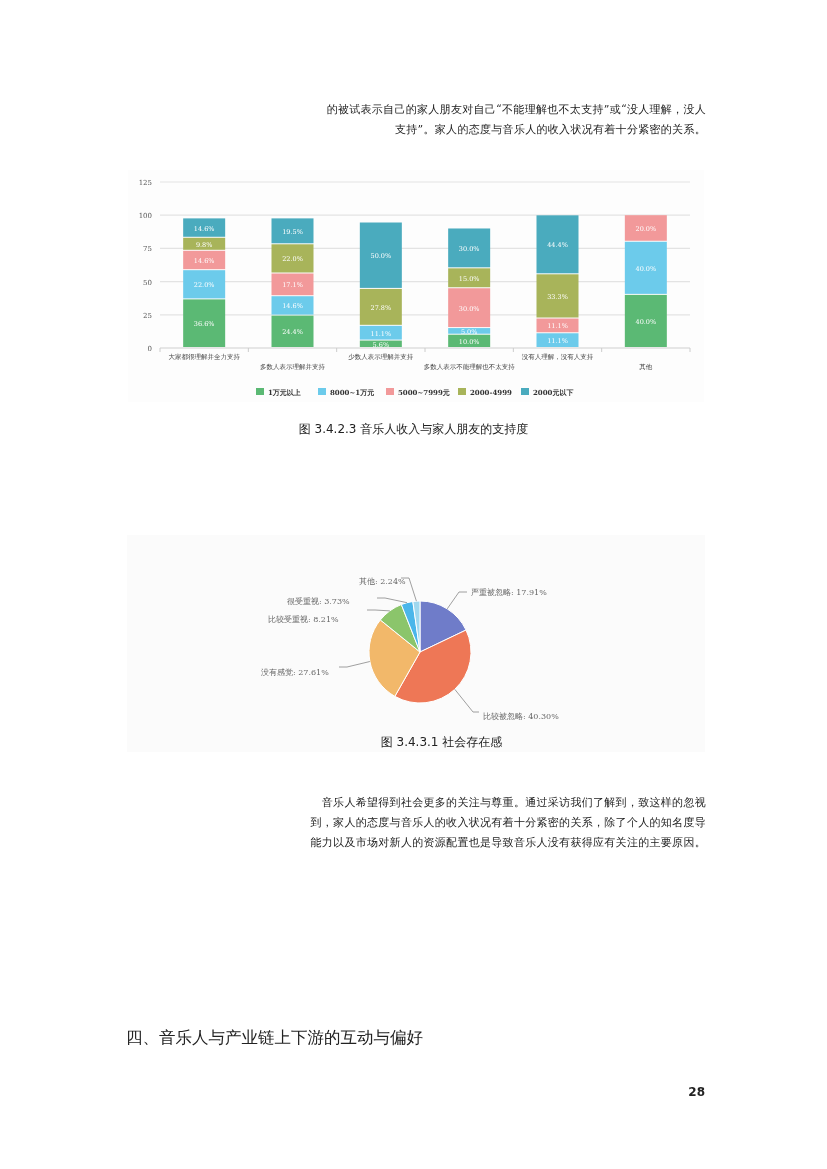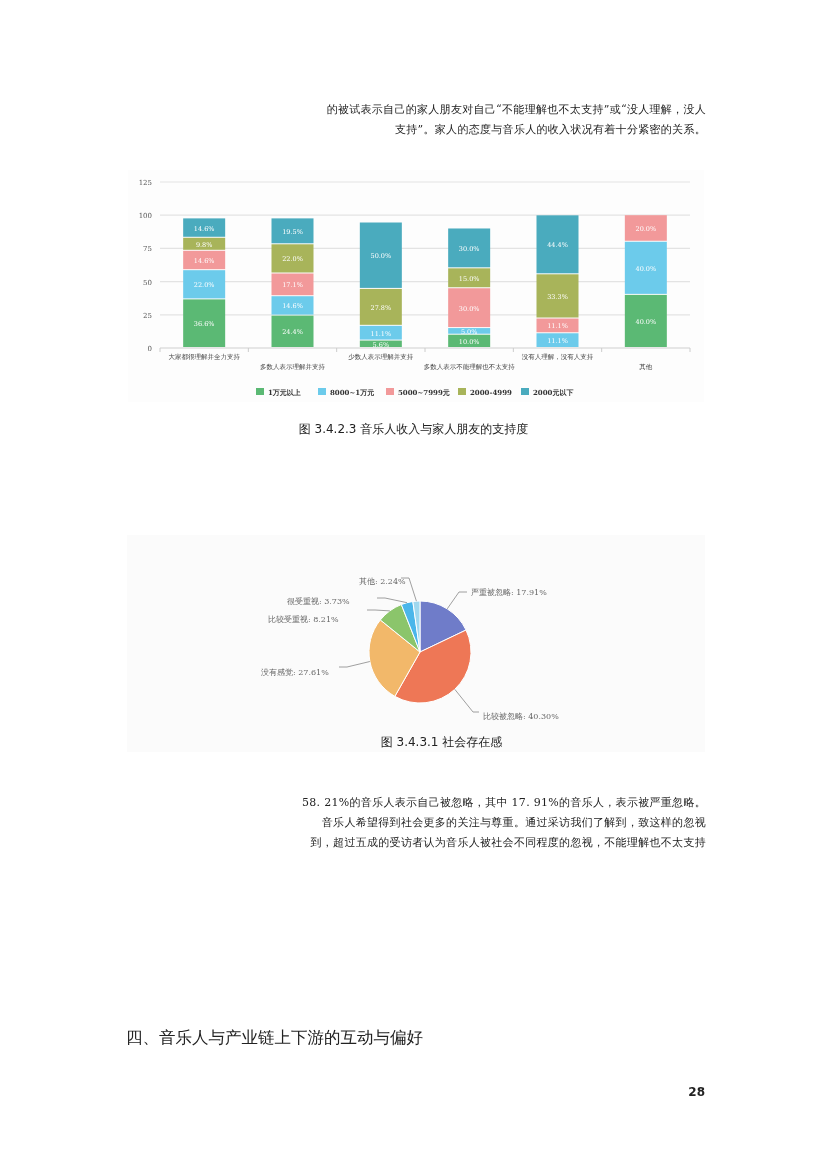--- a/index.html
+++ b/index.html
@@ -137,20 +137,20 @@
       <polyline points="279.9912002152695,67.6870085255336 258,63 250,63" fill="none" stroke="#888" stroke-width="0.8"></polyline>
       <text x="160" y="69" font-size="8" fill="#666" text-anchor="start">很受重视: 3.73%</text>
       <polyline points="289.4140060070295,66.12622829903036 282,43 274,43" fill="none" stroke="#888" stroke-width="0.8"></polyline>
       <text x="232" y="49" font-size="8" fill="#666" text-anchor="start">其他: 2.24%</text>
     </svg>
 </div>
 
 <div class="caption" style="top:734px;padding-left:28px;">图 3.4.3.1 社会存在感</div>
 
 <div class="para" style="top:793px;">
-  <p class="indent">58. 21%的音乐人表示自己被忽略，其中 17. 91%的音乐人，表示被严重忽略。</p>
   <p>音乐人希望得到社会更多的关注与尊重。通过采访我们了解到，致这样的忽视</p>
-  <p>到，超过五成的受访者认为音乐人被社会不同程度的忽视，不能理解也不太支持</p>
+  <p>到，家人的态度与音乐人的收入状况有着十分紧密的关系，除了个人的知名度导</p>
+  <p>能力以及市场对新人的资源配置也是导致音乐人没有获得应有关注的主要原因。</p>
 </div>
 
 <div class="heading" style="top:1027px;">四、音乐人与产业链上下游的互动与偏好</div>
 
 <div class="page-number">28</div>
 
 </body></html>

